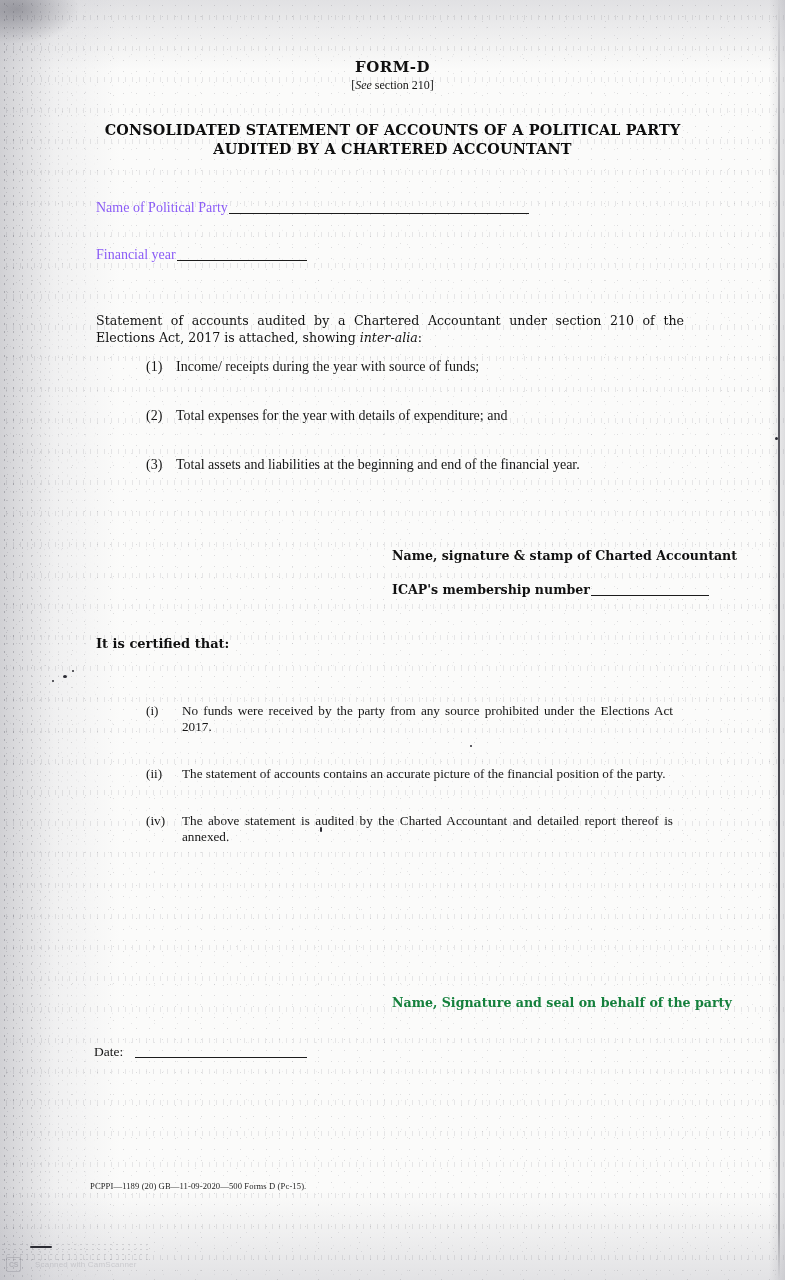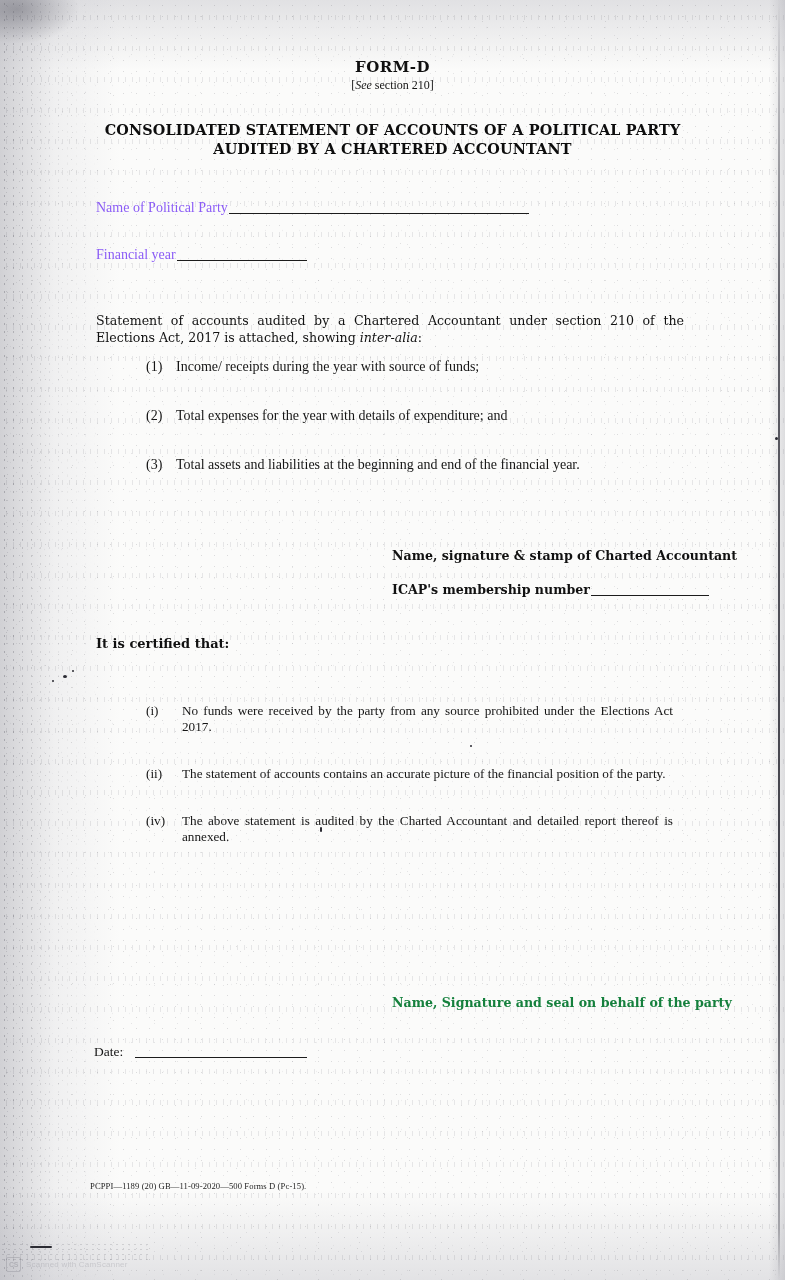--- a/index.html
+++ b/index.html
@@ -265,21 +265,21 @@
     font-size: 8.6px;
     letter-spacing: .1px;
     color: #1d1d1d;
   }
 
   
   .camscanner {
     left: 6px; bottom: 8px;
     display: flex;
     align-items: center;
-    gap: 5px;
+    gap: 14px;
     opacity: .30;
     z-index: 6;
   }
   .cs-logo {
     width: 13px; height: 13px;
     border: 1.1px solid #7b7b84;
     border-radius: 2px;
     font-family: "Liberation Sans", sans-serif;
     font-size: 7px;
     font-weight: bold;

